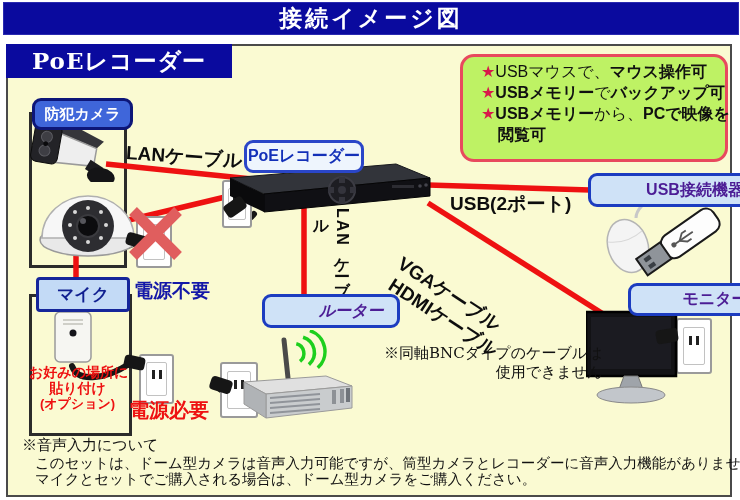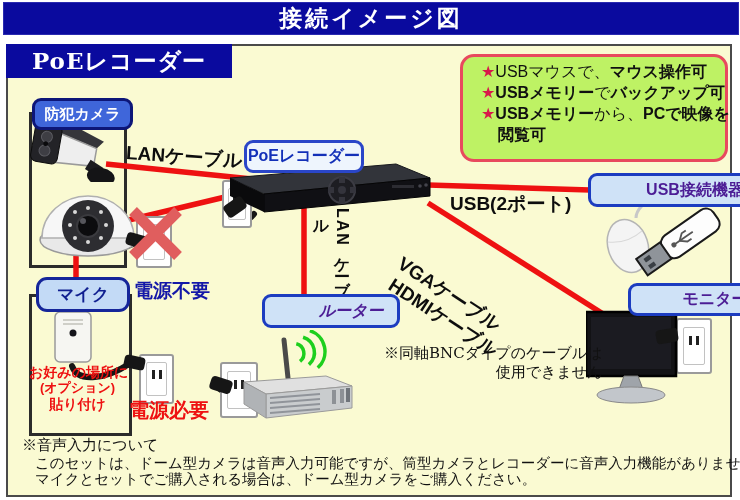--- a/index.html
+++ b/index.html
@@ -28,21 +28,21 @@
 
   
   .frame{border:3px solid #2b2b2b;background:transparent;z-index:0;}
 
   
   .tag{display:flex;align-items:center;justify-content:center;border-radius:9px;z-index:6;
        font-weight:bold;white-space:nowrap;}
   .tag-camera{background:#3f66da;border:3px solid #0d1678;color:#fff;font-size:15px;}
   .tag-light{background:#cfe2f7;border:3px solid #1c3cc0;color:#4c1d95;font-size:16px;padding-left:40px;}
   .tag-recorder{background:#eef5fd;border:3px solid #2a46c8;color:#1330b8;font-size:16px;}
-  .tag-mic{background:#c3daf6;border:3px solid #15259a;color:#101f90;font-size:17px;border-radius:11px;}
+  .tag-mic{background:#c3daf6;border:3px solid #15259a;color:#101f90;font-size:17px;border-radius:4px;}
 
   
   .cable-label{font-weight:bold;color:#0d0d0d;z-index:6;white-space:nowrap;}
   .blue-note{color:#1418a8;font-weight:bold;font-size:19px;z-index:6;white-space:nowrap;}
   .red-note{color:#ee1111;font-weight:bold;z-index:6;white-space:nowrap;}
   .serif-note{font-family:"DejaVu Serif",serif;color:#111;z-index:6;white-space:nowrap;}
 
   
   .outlet{background:#fff;border:2px solid #9a9a9a;border-radius:3px;z-index:2;box-sizing:border-box;
           display:flex;align-items:center;justify-content:center;}
@@ -262,22 +262,22 @@
       <span>マイク</span>
     </div>
     <svg class="dev abs" style="left:43px;top:260px;" width="48" height="64" viewBox="0 0 48 64">
       <rect x="4" y="6" width="36" height="50" rx="5" fill="#f6f6f2" stroke="#9a9a9a" stroke-width="1.5"></rect>
       <line x1="12" y1="14" x2="32" y2="14" stroke="#cfcfc8" stroke-width="2"></line>
       <line x1="12" y1="18" x2="32" y2="18" stroke="#cfcfc8" stroke-width="2"></line>
       <circle cx="22" cy="27" r="3.5" fill="#15151a"></circle>
     </svg>
     <div class="red-note abs" style="left:21px;top:318px;width:97px;text-align:center;font-size:14px;line-height:16px;">
       <div>お好みの場所に</div>
+      <div>貼り付け</div>
       <div style="font-size:13px;">(オプション)</div>
-      <div>貼り付け</div>
     </div>
 
     <div class="outlet abs" style="left:131px;top:308px;width:35px;height:50px;">
       <div class="inner">
           <i class="s1"></i>
           <i class="s2"></i>
         </div>
     </div>
     <div class="plug abs" style="left:116px;top:310px;width:21px;height:13px;transform:rotate(12deg);"></div>
     <div class="red-note abs" style="left:121px;top:351px;font-size:20px;">電源必要</div>

